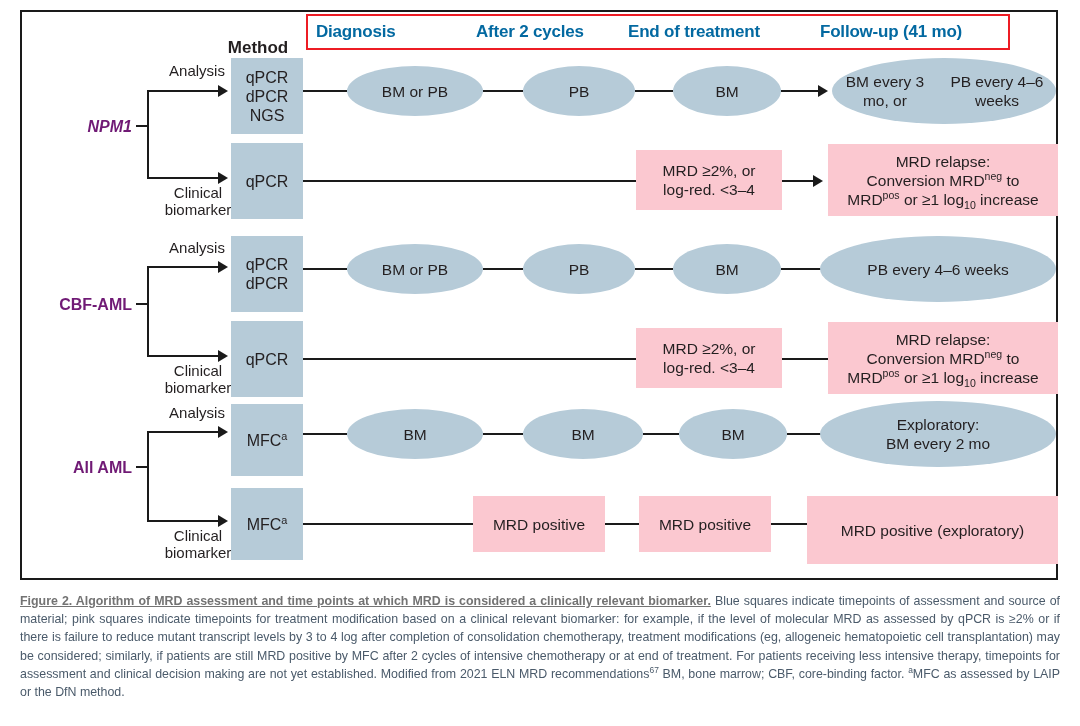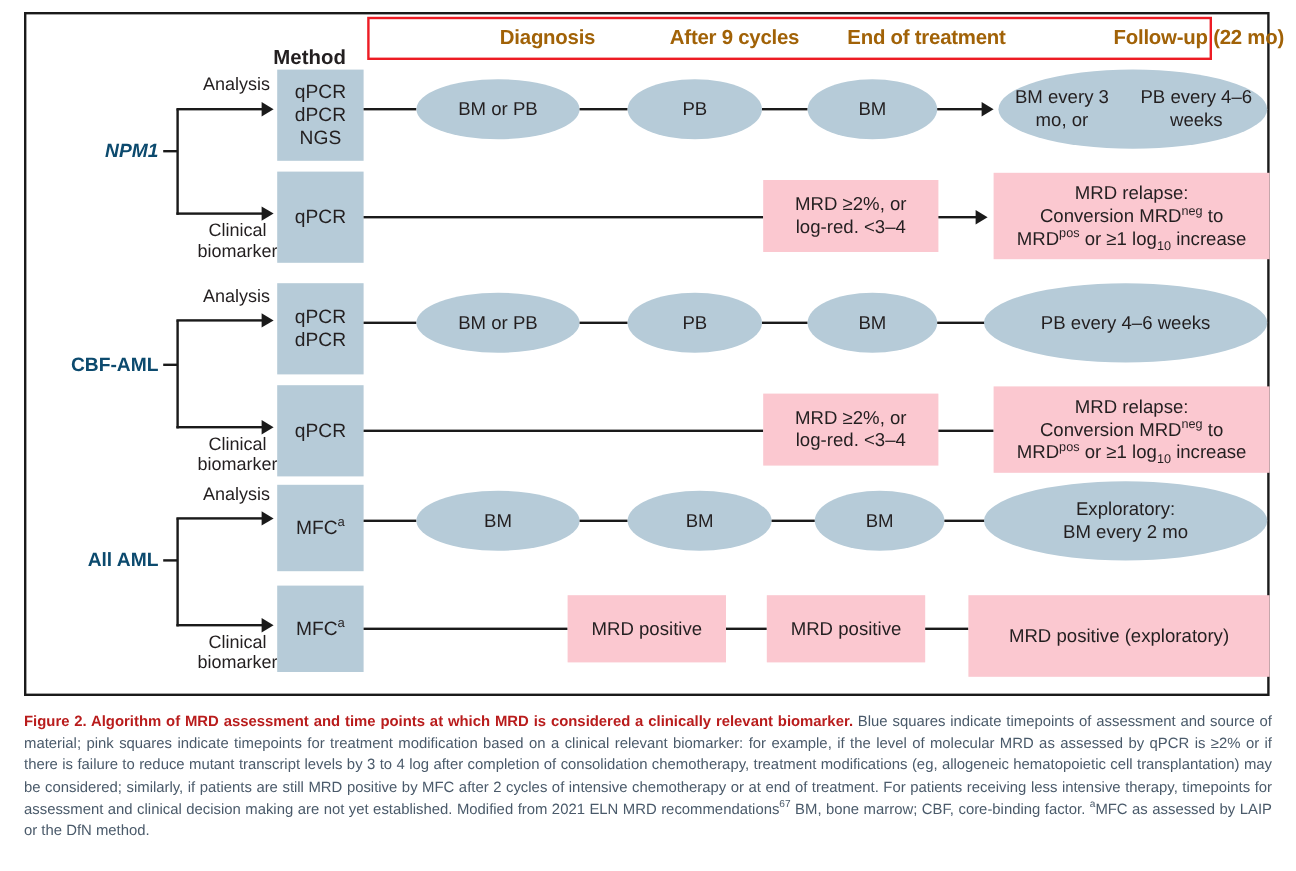--- a/index.html
+++ b/index.html
@@ -38,22 +38,22 @@
     box-sizing: border-box;
   }
   .col-header {
     position: absolute;
     top: 18px;
     height: 28px;
     line-height: 28px;
     font-size: 17px;
     font-weight: bold;
     letter-spacing: -0.2px;
-    text-align: right;
-    color: #a16207;
+    text-align: left;
+    color: #0369a1;
     white-space: nowrap;
   }
   #method-header {
     position: absolute;
     left: 208px;
     top: 34px;
     width: 100px;
     height: 28px;
     line-height: 28px;
     font-size: 17px;
@@ -62,21 +62,21 @@
     color: #231f20;
   }
 
   
   .group-label {
     position: absolute;
     font-size: 16px;
     font-weight: bold;
     white-space: nowrap;
     text-align: right;
-    color: #0c4a6e;
+    color: #701a75;
   }
   .group-label.italic { font-style: italic; }
 
   
   .bracket-stub {
     position: absolute;
     background: #1a1a1a;
     height: 2px;
   }
   .bracket-vert {
@@ -158,37 +158,38 @@
     left: 20px;
     top: 592px;
     width: 1040px;
     font-size: 12.4px;
     line-height: 18.2px;
     text-align: justify;
     color: #4a5a6a;
     font-family: "Liberation Sans", sans-serif;
   }
   #caption .caption-title {
-    color: #b91c1c;
+    color: #737373;
     font-weight: bold;
+    text-decoration: underline;
   }
 </style>
 </head>
 <body>
 
 <div id="figure-frame"></div>
 
 <div id="method-header">Method</div>
 
 <div id="timepoint-header-box"></div>
 
 <div class="col-header" style="left:316px; width:180px;">Diagnosis</div>
-<div class="col-header" style="left:476px; width:190px;">After 9 cycles</div>
+<div class="col-header" style="left:476px; width:190px;">After 2 cycles</div>
 <div class="col-header" style="left:628px; width:210px;">End of treatment</div>
-<div class="col-header" style="left:820px; width:250px;">Follow-up (22 mo)</div>
+<div class="col-header" style="left:820px; width:250px;">Follow-up (41 mo)</div>
 
 <div class="group-label italic" style="left:52px; top:118px; width:80px;">NPM1</div>
 
 <div class="bracket-stub" style="left:136px; top:125px; width:12px;"></div>
 <div class="bracket-vert" style="left:147px; top:91px; height:88px;"></div>
 
 <div class="arrow-line" style="left:147px; top:90px; width:72px;"></div>
 <div class="arrow-head" style="left:218px; top:85px;"></div>
 <div class="branch-label" style="left:157px; top:62px; width:80px;">Analysis</div>
 

